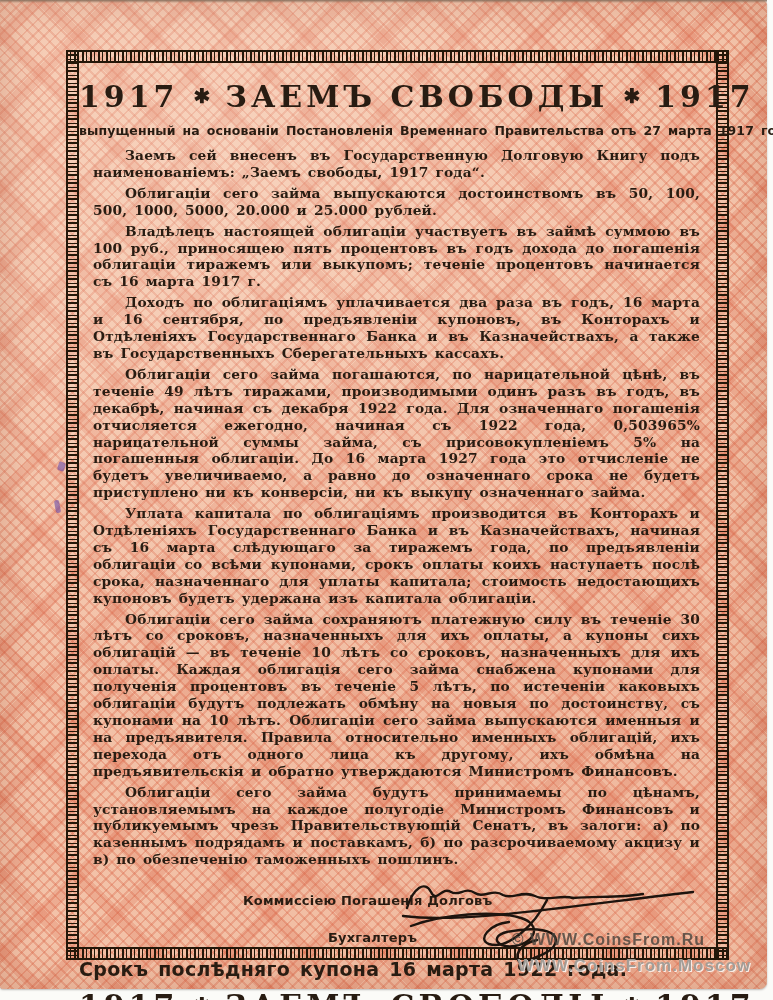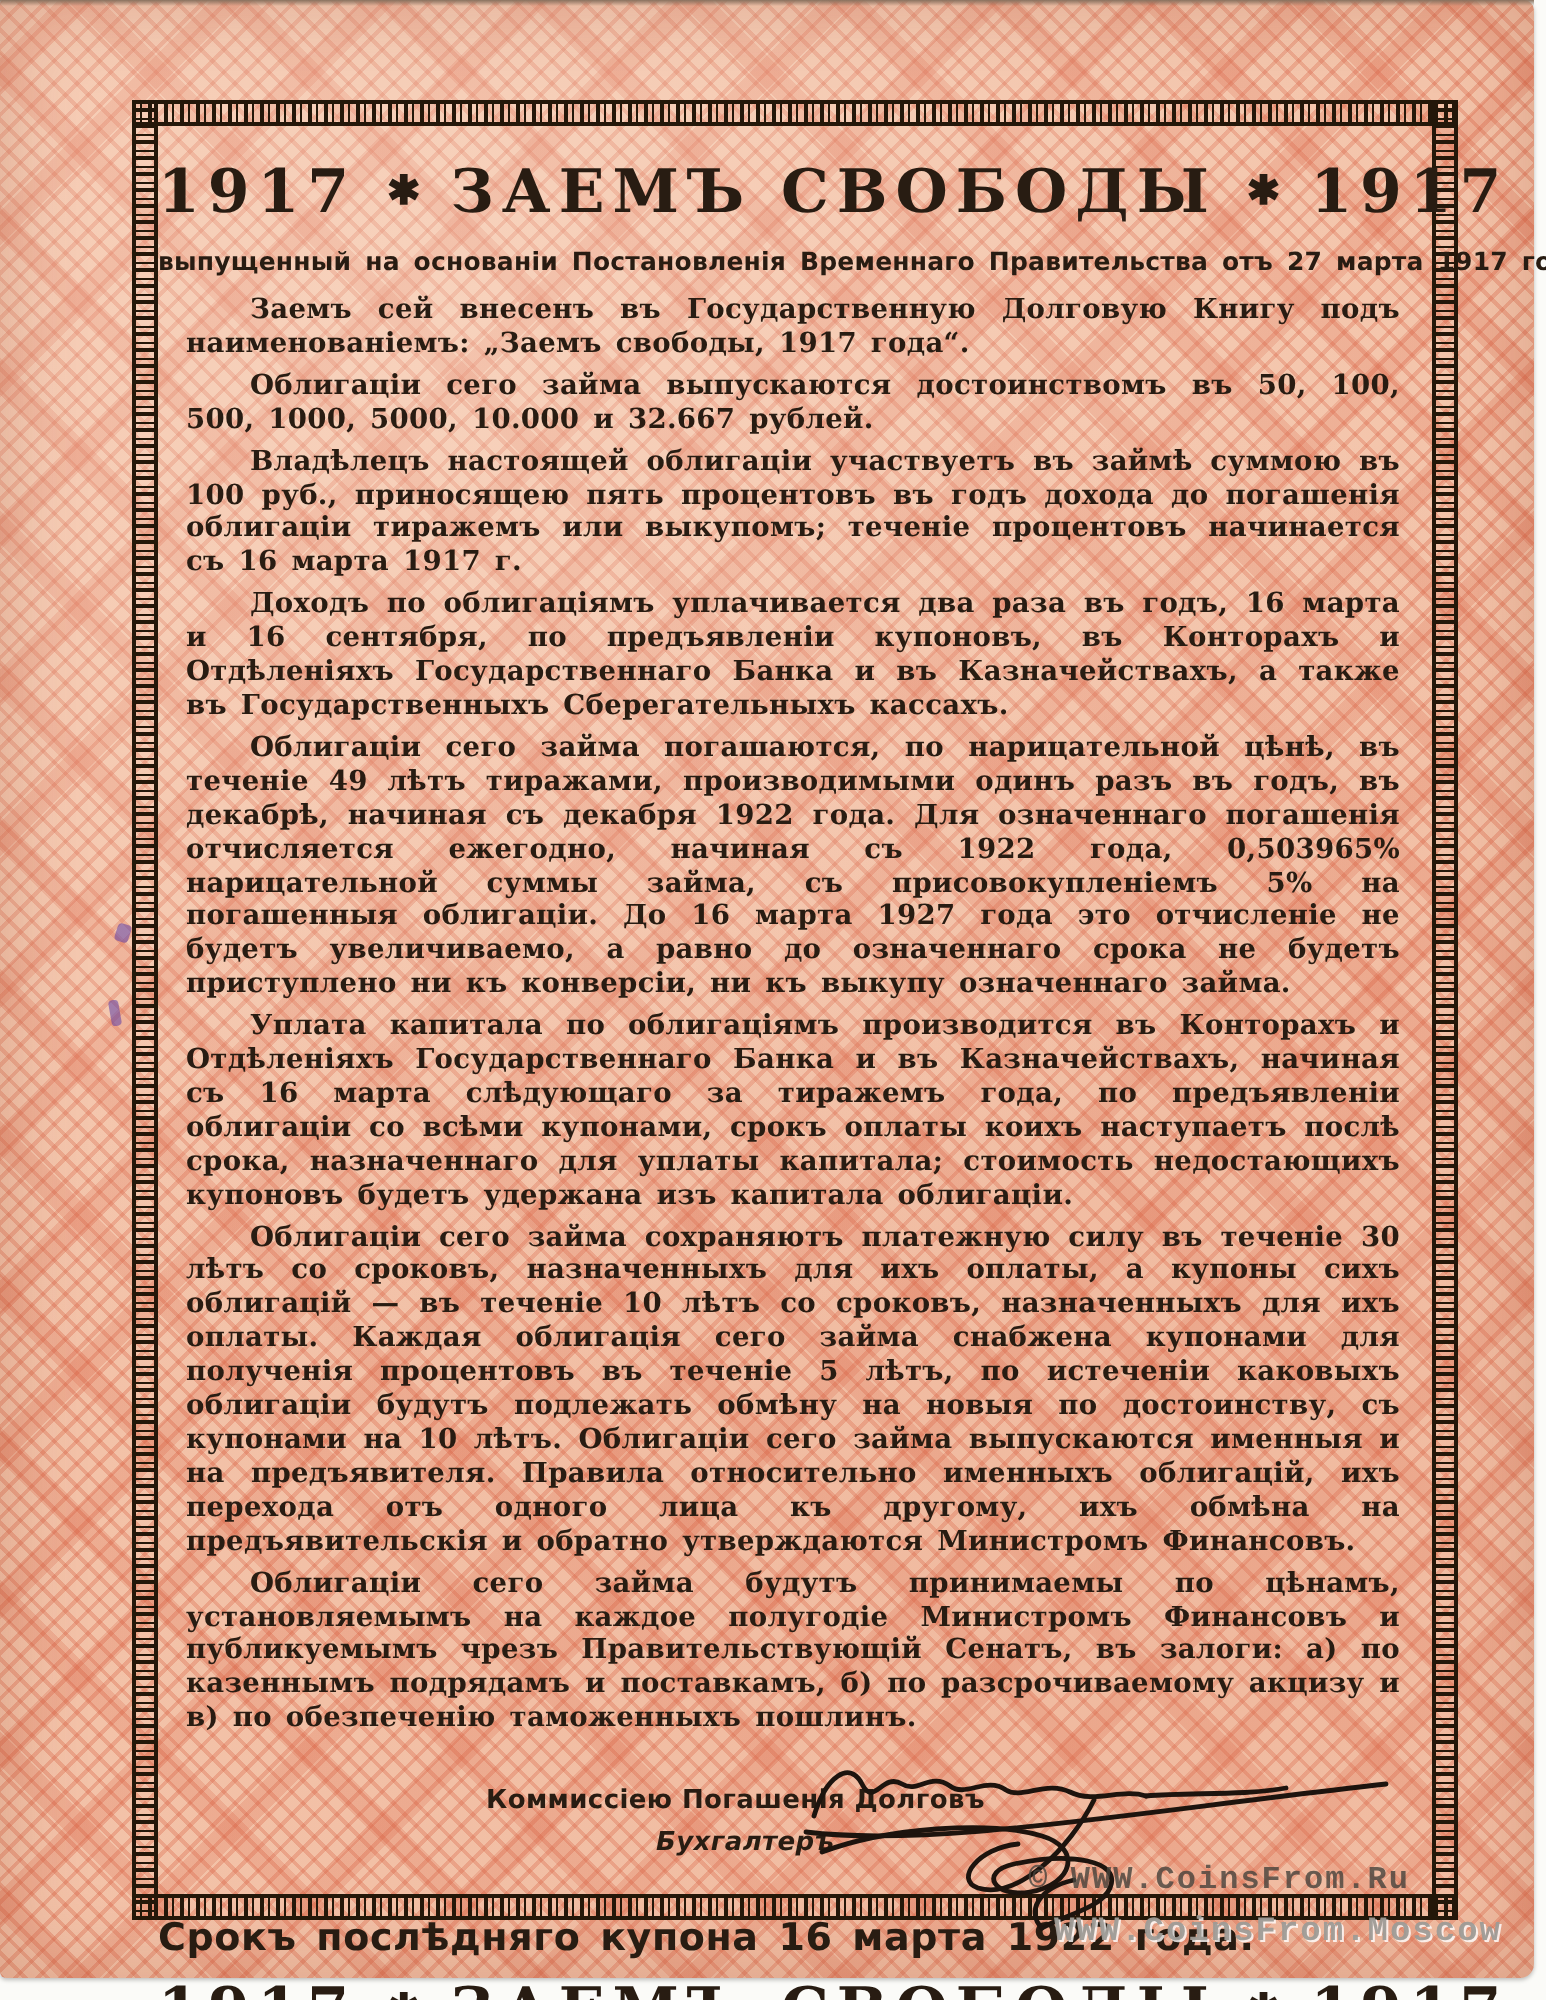--- a/index.html
+++ b/index.html
@@ -65,35 +65,35 @@
   }
   .bodytext p{margin:4px;text-indent:32px;}
   
   .signatures{position:relative;height:86px;margin-top:4px;}
   .sig-label{
     position:absolute;font-family:"DejaVu Sans", sans-serif;font-weight:bold;
     font-size:13px;letter-spacing:0.2px;white-space:nowrap;
   }
   .sig-l1{left:136px;top:2px;}
   .sig-l2{left:164px;top:21px;}
-  .sig-l3{left:249px;top:42px;font-style:italic;}
+  .sig-l3{left:249px;top:58px;}
   .sig-svg{position:absolute;}
   .sig1{left:318px;top:-6px;}
   .sig2{left:324px;top:28px;}
   .deadline{
     text-align:left;font-family:"DejaVu Sans", sans-serif;font-weight:bold;
     font-size:19px;letter-spacing:0.3px;word-spacing:3px;white-space:nowrap;
   }
   .footer-title{margin-top:8px;}
   
   .pen-mark{position:absolute;background:rgba(92,62,165,0.55);border-radius:2px;}
   .pm1{left:58px;top:462px;width:7px;height:9px;transform:rotate(18deg);}
   .pm2{left:55px;top:500px;width:5px;height:13px;transform:rotate(-10deg);}
   
-  .wm{position:absolute;font-family:Liberation Mono, monospace;white-space:nowrap;}
+  .wm{position:absolute;font-family:Liberation Sans, sans-serif;white-space:nowrap;}
   .wm1{
     right:62px;bottom:40px;font-size:16px;font-weight:bold;letter-spacing:1px;
     color:rgba(70,66,60,0.80);
   }
   .wm2{
     right:16px;bottom:13px;font-size:17px;font-weight:bold;letter-spacing:1px;
     color:rgba(158,155,150,0.95);text-shadow:1px 1px 0 rgba(255,255,255,0.8);
   }
 </style>
 </head>
@@ -111,21 +111,21 @@
   <div class="content">
 
     <div class="title-line">
       <span>1917</span><span class="star">✱</span><span>ЗАЕМЪ СВОБОДЫ</span><span class="star">✱</span><span>1917</span>
     </div>
 
     <div class="subtitle">выпущенный на основаніи Постановленія Временнаго Правительства отъ 27 марта 1917 года.</div>
 
     <div class="bodytext">
       <p>Заемъ сей внесенъ въ Государственную Долговую Книгу подъ наименованіемъ: „Заемъ свободы, 1917 года“.</p>
-      <p>Облигаціи сего займа выпускаются достоинствомъ въ 50, 100, 500, 1000, 5000, 10.000 и 32.667 рублей.</p>
+      <p>Облигаціи сего займа выпускаются достоинствомъ въ 50, 100, 500, 1000, 5000, 20.000 и 25.000 рублей.</p>
       <p>Владѣлецъ настоящей облигаціи участвуетъ въ займѣ суммою въ 100 руб., приносящею пять процентовъ въ годъ дохода до погашенія облигаціи тиражемъ или выкупомъ; теченіе процентовъ начинается съ 16 марта 1917 г.</p>
       <p>Доходъ по облигаціямъ уплачивается два раза въ годъ, 16 марта и 16 сентября, по предъявленіи купоновъ, въ Конторахъ и Отдѣленіяхъ Государственнаго Банка и въ Казначействахъ, а также въ Государственныхъ Сберегательныхъ кассахъ.</p>
       <p>Облигаціи сего займа погашаются, по нарицательной цѣнѣ, въ теченіе 49 лѣтъ тиражами, производимыми одинъ разъ въ годъ, въ декабрѣ, начиная съ декабря 1922 года. Для означеннаго погашенія отчисляется ежегодно, начиная съ 1922 года, 0,503965% нарицательной суммы займа, съ присовокупленіемъ 5% на погашенныя облигаціи. До 16 марта 1927 года это отчисленіе не будетъ увеличиваемо, а равно до означеннаго срока не будетъ приступлено ни къ конверсіи, ни къ выкупу означеннаго займа.</p>
       <p>Уплата капитала по облигаціямъ производится въ Конторахъ и Отдѣленіяхъ Государственнаго Банка и въ Казначействахъ, начиная съ 16 марта слѣдующаго за тиражемъ года, по предъявленіи облигаціи со всѣми купонами, срокъ оплаты коихъ наступаетъ послѣ срока, назначеннаго для уплаты капитала; стоимость недостающихъ купоновъ будетъ удержана изъ капитала облигаціи.</p>
       <p>Облигаціи сего займа сохраняютъ платежную силу въ теченіе 30 лѣтъ со сроковъ, назначенныхъ для ихъ оплаты, а купоны сихъ облигацій — въ теченіе 10 лѣтъ со сроковъ, назначенныхъ для ихъ оплаты. Каждая облигація сего займа снабжена купонами для полученія процентовъ въ теченіе 5 лѣтъ, по истеченіи каковыхъ облигаціи будутъ подлежать обмѣну на новыя по достоинству, съ купонами на 10 лѣтъ. Облигаціи сего займа выпускаются именныя и на предъявителя. Правила относительно именныхъ облигацій, ихъ перехода отъ одного лица къ другому, ихъ обмѣна на предъявительскія и обратно утверждаются Министромъ Финансовъ.</p>
       <p>Облигаціи сего займа будутъ принимаемы по цѣнамъ, установляемымъ на каждое полугодіе Министромъ Финансовъ и публикуемымъ чрезъ Правительствующій Сенатъ, въ залоги: а) по казеннымъ подрядамъ и поставкамъ, б) по разсрочиваемому акцизу и в) по обезпеченію таможенныхъ пошлинъ.</p>
     </div>
 
     <div class="signatures">
       <div class="sig-label sig-l2">Коммиссіею Погашенія Долговъ</div>

